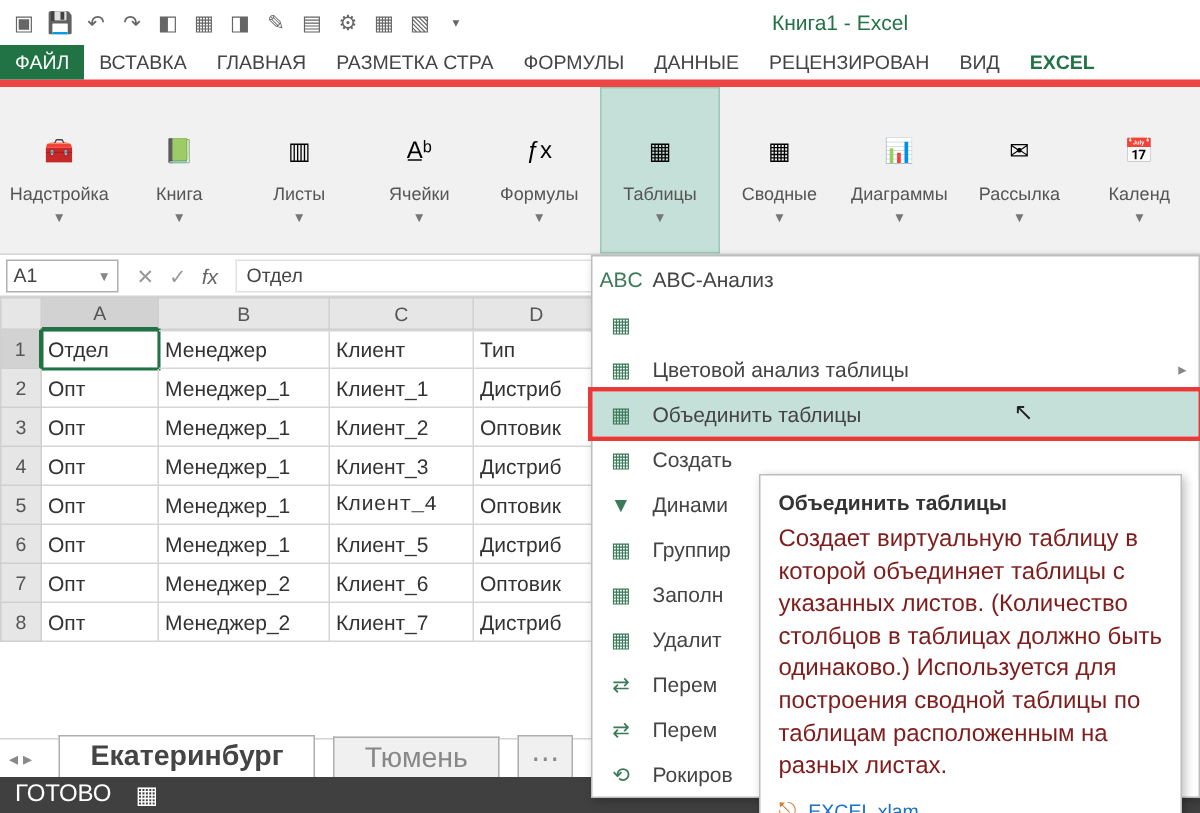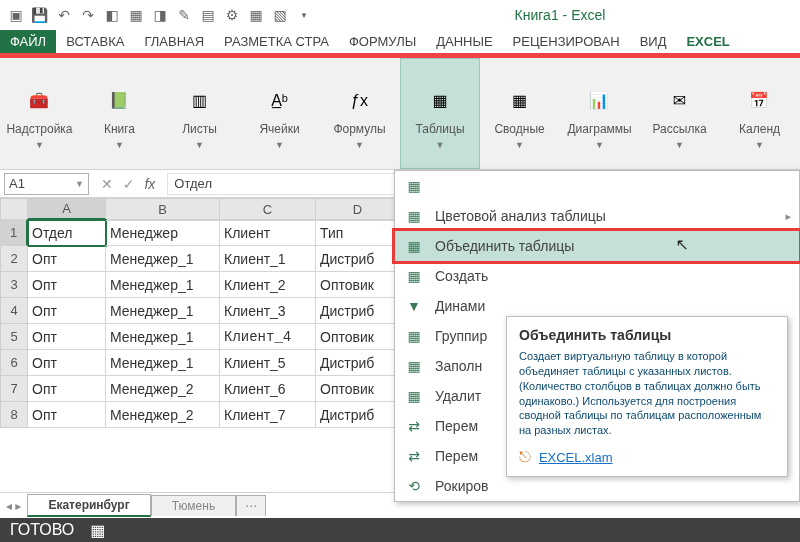--- a/index.html
+++ b/index.html
@@ -20,21 +20,21 @@
 
 .ribbon { height: 112px; background: #f1f1f1; display: flex; border-bottom: 1px solid #d4d4d4; }
 .rbtn { width: 86px; display: flex; flex-direction: column; align-items: center; justify-content: center; gap: 4px; cursor: pointer; border-right: 1px solid #fff0; padding-top:6px;}
 .rbtn.active { background: #c5e0d8; border:1px solid #9ac9b8;}
 .rbtn .ricon { width: 36px; height: 36px; display: flex; align-items: center; justify-content: center; }
 .rbtn .rlabel { font-size: 12px; color: #555; text-align: center; line-height: 1.1; }
 .rbtn .rdrop { font-size: 9px; color: #777; }
 
 
 .fbar { height: 28px; display: flex; align-items: center; border-bottom: 1px solid #d4d4d4; background: #fff; }
-.namebox { width: 85px; border: 1px solid #b0b0b0; height: 22px; margin-left: 4px; display: flex; align-items: center; padding: 0 4px; font-size: 13px; justify-content: space-between; color:#444;}
+.namebox { width: 75px; border: 1px solid #b0b0b0; height: 22px; margin-left: 4px; display: flex; align-items: center; padding: 0 4px; font-size: 13px; justify-content: space-between; color:#444;}
 .namebox .drop{font-size:9px;color:#888;}
 .fbar .fxctl { display: flex; align-items: center; gap: 10px; margin: 0 12px; color: #999; }
 .fxctl span{font-size:14px;}
 .fxctl .fx{font-style:italic;color:#666;}
 .formula { flex: 1; border: 1px solid #e0e0e0; height: 22px; display: flex; align-items: center; padding: 0 6px; font-size: 13px; color:#444; }
 
 
 .grid { position: relative; }
 .colhdrs { display: flex; height: 22px; }
 .corner { width: 28px; border: 1px solid #cfcfcf; background: #e6e6e6; }
@@ -43,39 +43,39 @@
 .row { display: flex; height: 26px; }
 .rowh { width: 28px; border: 1px solid #cfcfcf; border-top: none; background: #e6e6e6; text-align: center; font-size: 13px; color: #555; display:flex;align-items:center;justify-content:center;}
 .rowh.sel { background: #d2d2d2; border-right: 2px solid #217346; }
 .cell { border: 1px solid #d6d6d6; border-top: none; border-left: none; padding: 0 4px; font-size: 14px; color: #333; display:flex;align-items:center; overflow:hidden; white-space:nowrap;}
 .row:first-of-type .cell { border-top: 1px solid #d6d6d6; }
 .cell.sel { outline: 2px solid #217346; outline-offset: -1px; background: #fff; }
 
 
 .sheetbar { position: absolute; bottom: 24px; left: 0; right: 0; height: 26px; background: #fff; display: flex; align-items: center; border-top: 1px solid #d4d4d4; }
 .sheetnav { display: flex; gap: 2px; padding: 0 6px; color: #888; font-size: 12px; }
-.sheettab { padding: 3px 20px; border: 1px solid #aeaeae; border-bottom: none; font-size: 12px; color: #444; cursor: pointer; }
+.sheettab { padding: 3px 20px; border: 1px solid #aeaeae; border-bottom: none; font-size: 19px; color: #444; cursor: pointer; margin-left: 12px; }
 .sheettab.active { background: #fff; border-bottom: 2px solid #217346; font-weight: 600; }
 .sheettab.inactive { background: #f0f0f0; color: #888; }
 
 
 .statusbar { position: absolute; bottom: 0; left: 0; right: 0; height: 24px; background: #404040; color: #fff; display: flex; align-items: center; padding: 0 10px; font-size: 16px; gap:16px;}
 
 
 .menu { position: absolute; top: 170px; left: 394px; width: 406px; background: #fff; border: 1px solid #bdbdbd; box-shadow: 2px 2px 6px rgba(0,0,0,.25); z-index: 50; }
 .mitem { height: 30px; display: flex; align-items: center; gap: 12px; padding: 0 10px; font-size: 14px; color: #444; cursor: pointer; position:relative;}
 .mitem .micon { width: 18px; height: 18px; display: flex; align-items: center; justify-content: center; font-size: 14px; color:#3b7a5a;}
 .mitem.sub::after { content: "▸"; position: absolute; right: 8px; color: #888; font-size: 11px; }
 .mitem.highlight { background: #c5e0d8; outline: 3px solid #e93a3a; outline-offset: 0; }
 .cursor{position:absolute; right:110px; top:4px; font-size:16px; color:#222;}
 
 
 .tooltip { position: absolute; top: 316px; left: 506px; width: 282px; background: #fff; border: 1px solid #bdbdbd; box-shadow: 2px 2px 6px rgba(0,0,0,.25); padding: 10px 12px; z-index: 60; }
 .tooltip .tt-title { font-weight: 600; font-size: 14px; margin-bottom: 6px; color:#333;}
-.tooltip .tt-body { font-size: 11px; color: #0c4a6e; line-height: 1.35; }
+.tooltip .tt-body { font-size: 16px; color: #7f1d1d; line-height: 1.35; }
 .tooltip .tt-foot { margin-top: 10px; display: flex; align-items: center; gap: 8px; font-size: 13px; }
 .tooltip .tt-foot a { color: #1a6fc9; text-decoration: underline; }
 .tooltip .tt-foot .lnkicon{color:#d87a2b;font-size:15px;}
 
 .wm{position:absolute;right:4px;top:380px;color:#e0e0e0;font-size:30px;font-weight:700;opacity:.6;pointer-events:none;}
 .wm2{position:absolute;right:4px;top:420px;color:#e0e0e0;font-size:14px;opacity:.6;pointer-events:none;}
 </style>
 </head>
 <body>
 
@@ -251,20 +251,24 @@
   <div class="sheettab inactive" style="padding:3px 8px;">⋯</div>
 </div>
 
 <div class="statusbar">
   <span>ГОТОВО</span>
   <span>▦</span>
 </div>
 
 <div class="menu" id="menu">
     <div class="mitem">
+      <span class="micon">AВC</span>
+      <span>ABC-Анализ</span>
+    </div>
+    <div class="mitem">
       <span class="micon">▦</span>
     </div>
     <div class="mitem sub">
       <span class="micon">▦</span>
       <span>Цветовой анализ таблицы</span>
     </div>
     <div class="mitem highlight">
       <span class="micon">▦</span>
       <span>Объединить таблицы</span>
       <span class="cursor">↖</span>

